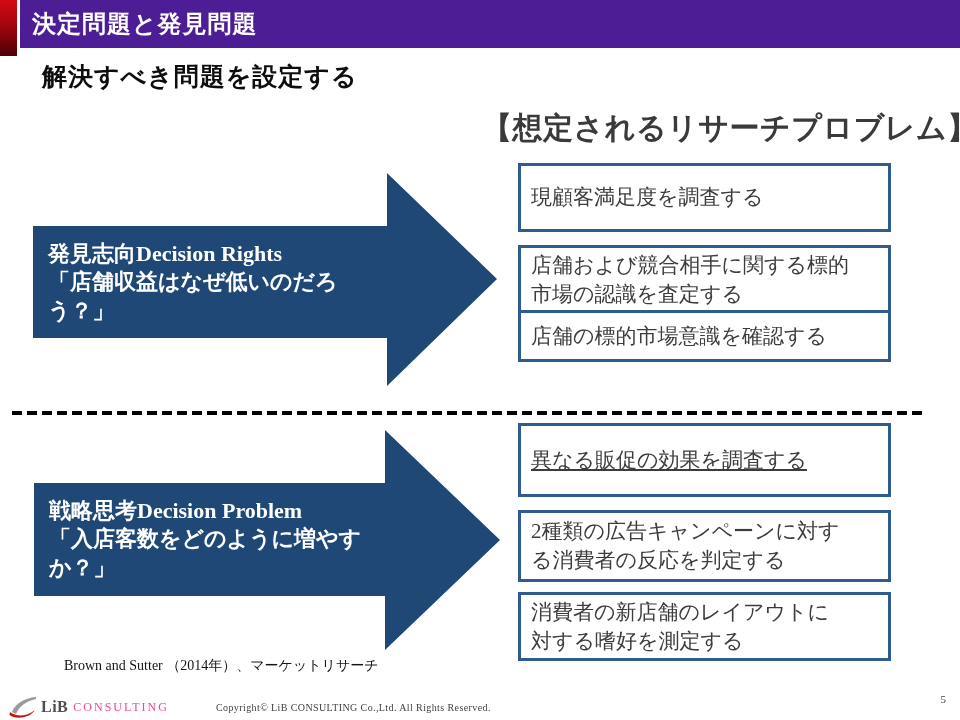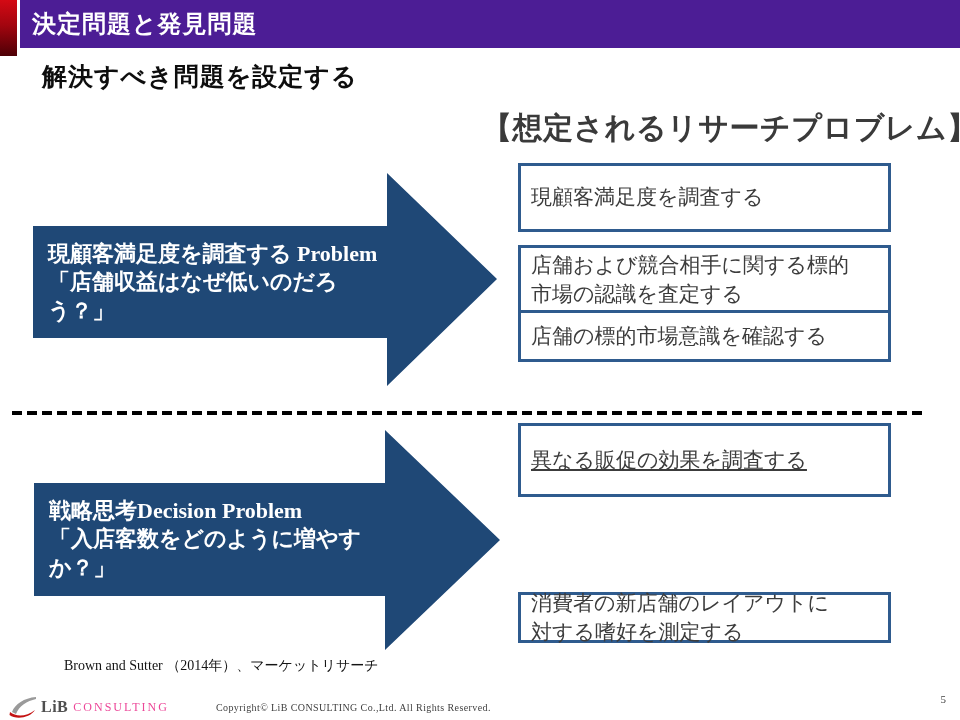--- a/index.html
+++ b/index.html
@@ -53,21 +53,21 @@
     border:3px solid #2f5b8e; background:#ffffff;
     display:flex; align-items:center; padding:2px 20px 2px 10px;
     font-size:21px; color:#3c3c3c; line-height:1.38;
   }
   .problem-box span { white-space:pre-line; }
   .box1 { top:163px; height:69px; }
   .box2 { top:245px; height:69px; }
   .box3 { top:310px; height:52px; }
   .box4 { top:423px; height:74px;text-decoration:underline; }
   .box5 { top:510px; height:72px; }
-  .box6 { top:592px; height:51px; }
+  .box6 { top:592px; height:69px; }
   
   .divider {
     position:absolute; left:12px; top:411px; width:912px; height:4px;
     background:repeating-linear-gradient(90deg,#000 0 10px,transparent 10px 15px);
   }
   
   .citation {
     position:absolute; left:64px; top:657px; font-size:14px; font-weight:400;
     color:#141414; white-space:nowrap;
   }
@@ -93,21 +93,21 @@
     <div class="page-title">決定問題と発見問題</div>
   </div>
   <div class="red-accent"></div>
 
   <div class="subtitle">解決すべき問題を設定する</div>
 
   <div class="research-heading">【想定されるリサーチプロブレム】</div>
 
   <div class="arrow arrow1">
     <div class="arrow-shape"></div>
-    <div class="arrow-label">現顧客満足度を調査する Problem
+    <div class="arrow-label">発見志向Decision Rights
 「店舗収益はなぜ低いのだろう？」</div>
   </div>
 
   <div class="arrow arrow2">
     <div class="arrow-shape"></div>
     <div class="arrow-label">戦略思考Decision Problem
 「入店客数をどのように増やすか？」</div>
   </div>
 
   <div class="problem-box box1">
@@ -115,20 +115,24 @@
   </div>
   <div class="problem-box box2">
     <span>店舗および競合相手に関する標的
 市場の認識を査定する</span>
   </div>
   <div class="problem-box box3">
     <span>店舗の標的市場意識を確認する</span>
   </div>
   <div class="problem-box box4">
     <span>異なる販促の効果を調査する</span>
+  </div>
+  <div class="problem-box box5">
+    <span>2種類の広告キャンペーンに対す
+る消費者の反応を判定する</span>
   </div>
   <div class="problem-box box6">
     <span>消費者の新店舗のレイアウトに
 対する嗜好を測定する</span>
   </div>
 
   <div class="divider"></div>
 
   <div class="citation">Brown and Sutter （2014年）、マーケットリサーチ</div>
 

